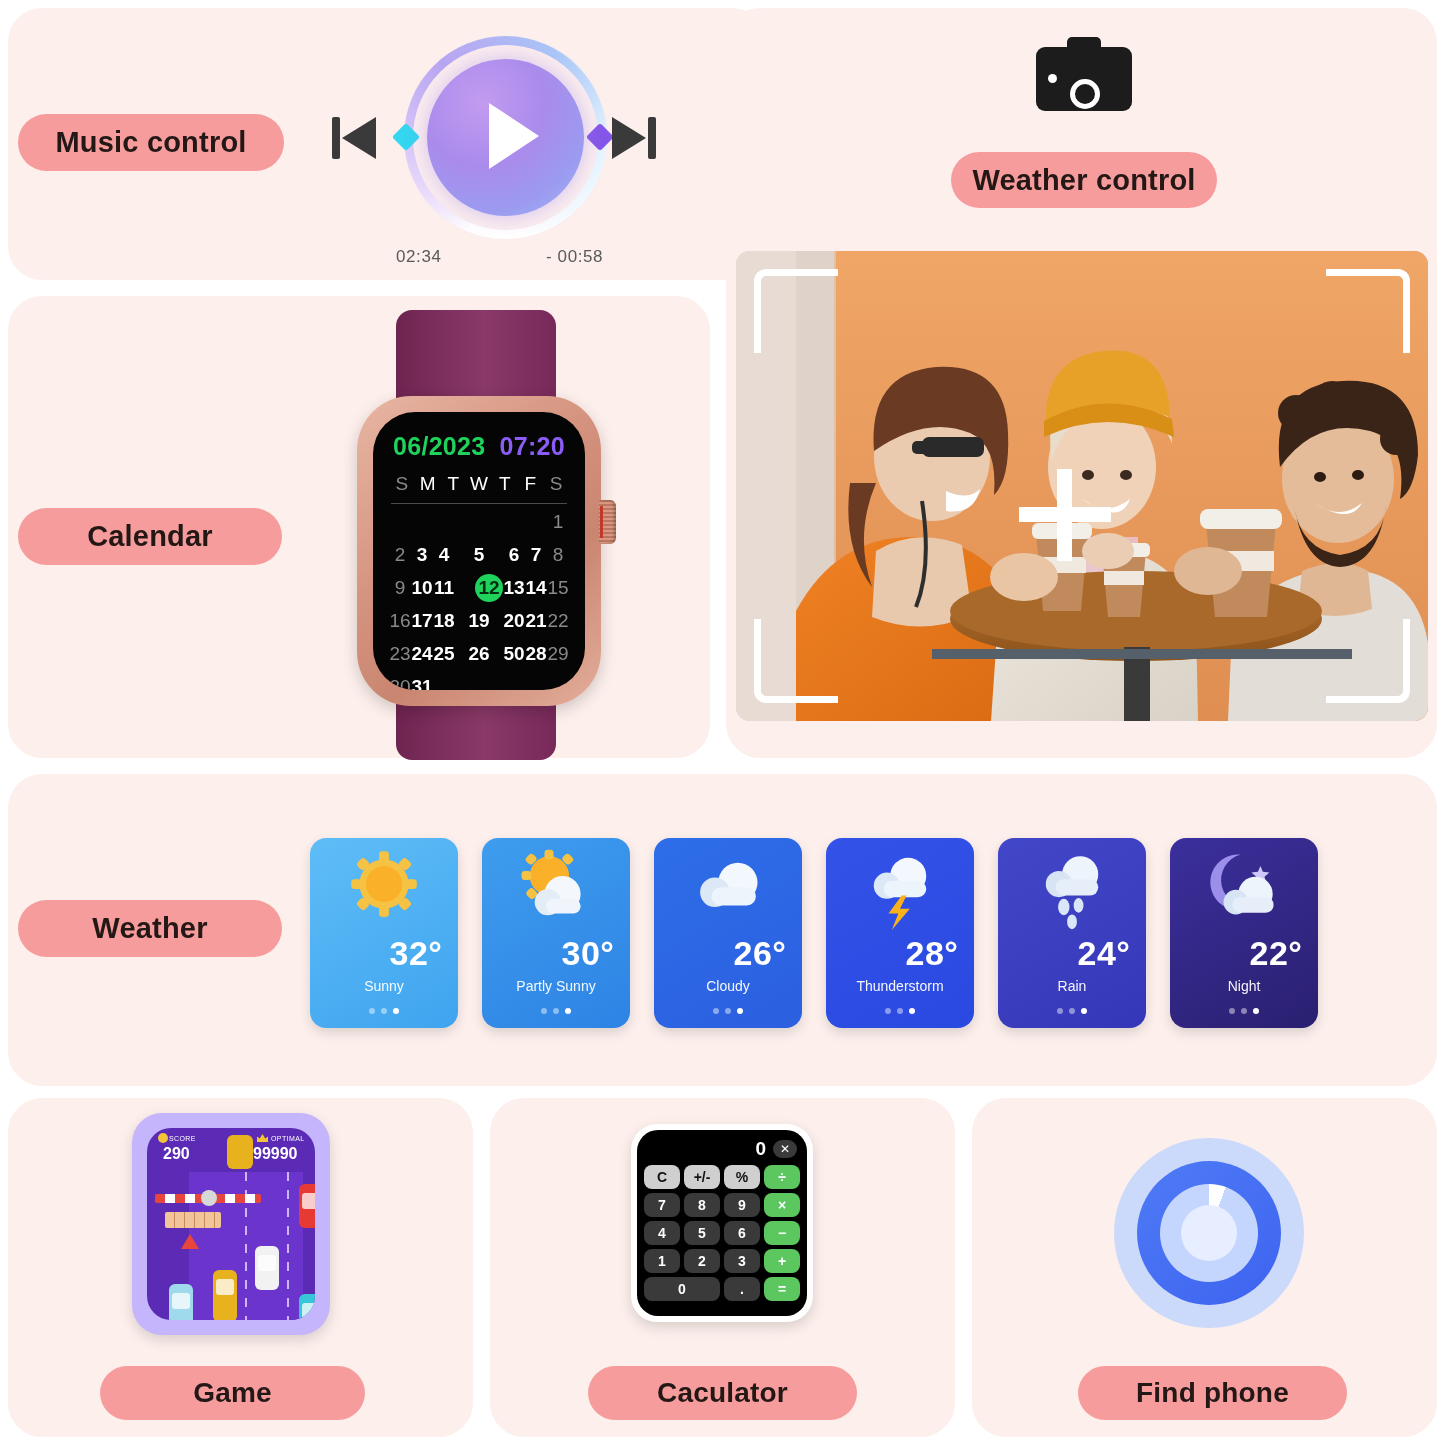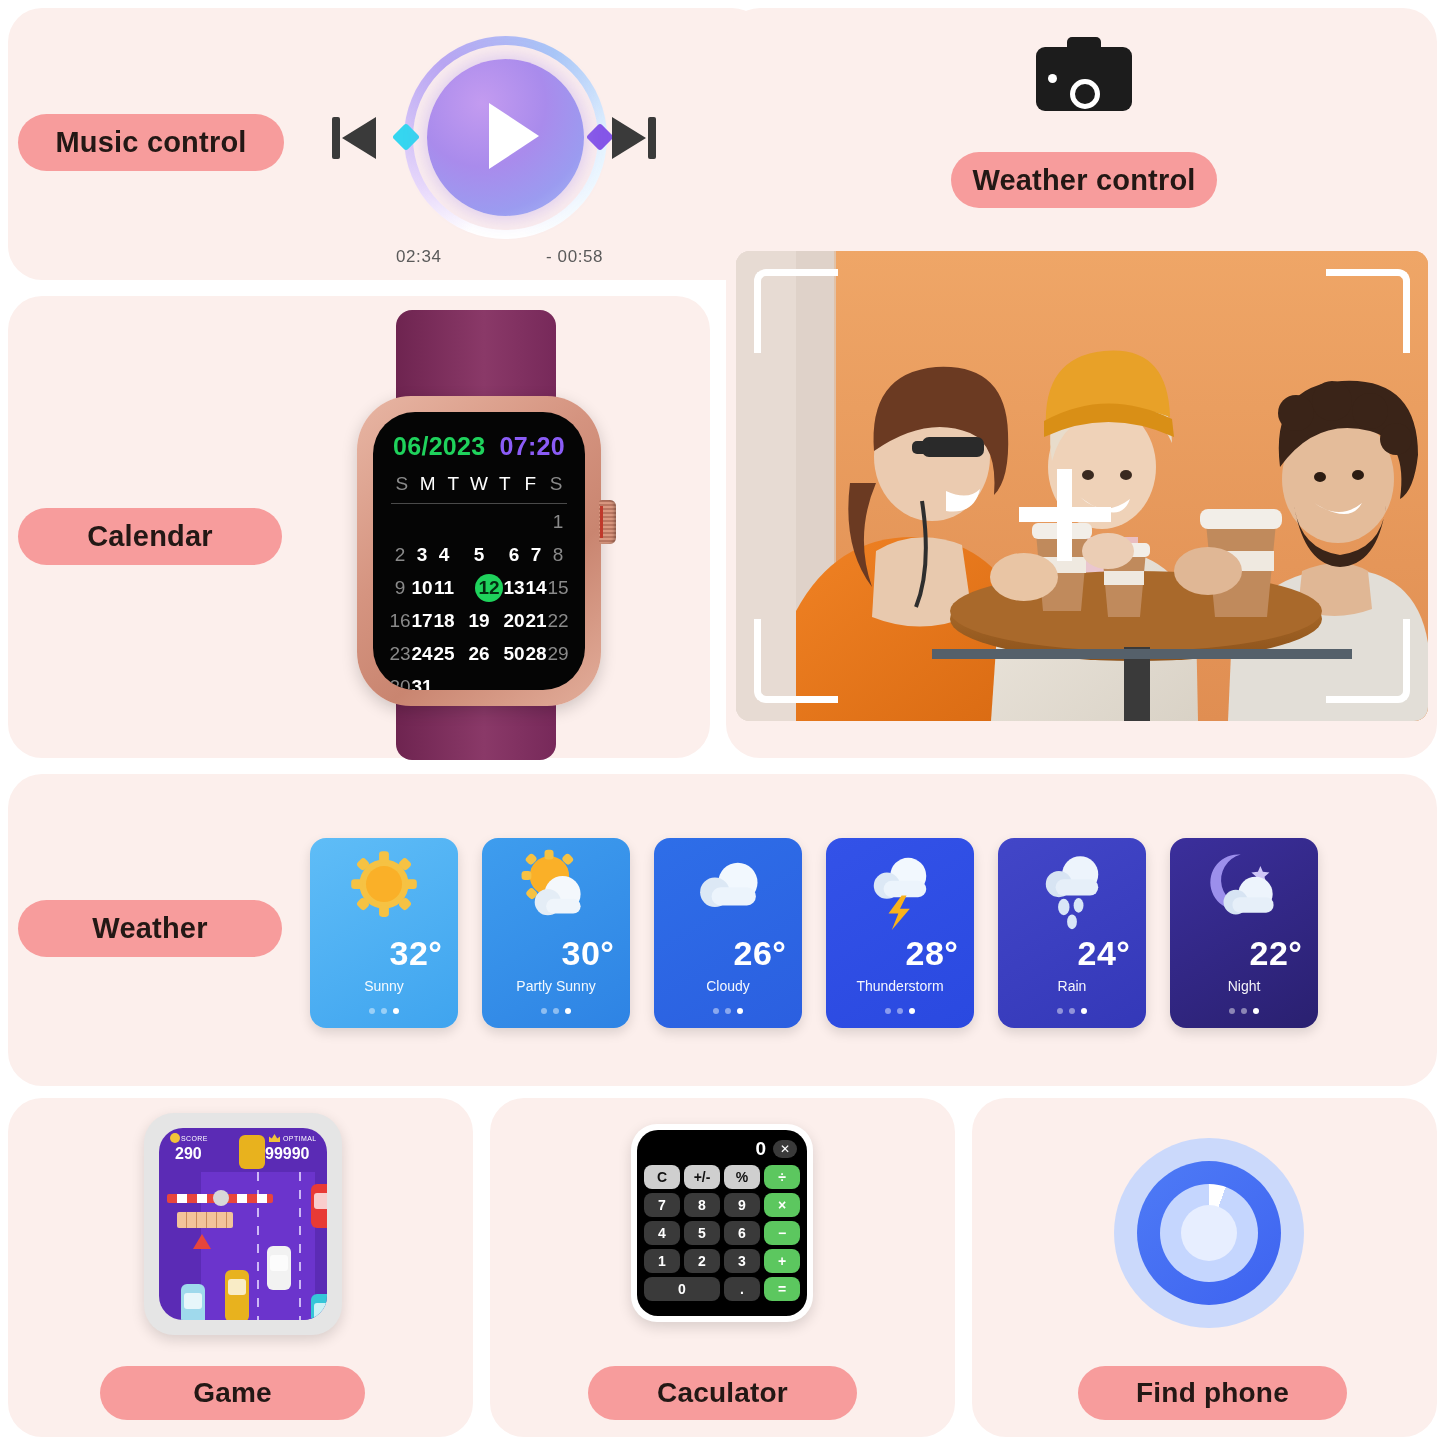--- a/index.html
+++ b/index.html
@@ -162,22 +162,22 @@
   }
   .wicon { position:absolute; left:0; top:10px; width:100%; height:82px; }
   .wtemp { position:absolute; left:0; top:96px; width:100%; text-align:center; font-size:34px; font-weight:700; letter-spacing:.5px;margin-left:32px; }
   .wdesc { position:absolute; left:0; top:140px; width:100%; text-align:center; font-size:14px; opacity:.95; }
   .wdots { position:absolute; left:0; bottom:14px; width:100%; display:flex; justify-content:center; gap:6px; }
   .wdots i { width:6px; height:6px; border-radius:50%; background:rgba(255,255,255,.45); display:block; }
   .wdots i.on { background:#ffffff; }
 
   
   .game-dev {
-    position:absolute; left:144px; top:1113px; width:198px; height:222px;
-    background:#e5e5e5; border-radius:30px; padding:15px;
+    position:absolute; left:132px; top:1113px; width:198px; height:222px;
+    background:#c4b5fd; border-radius:30px; padding:15px;
     box-shadow: 0 5px 14px rgba(0,0,0,.14);
   }
   .game-screen {
     width:100%; height:100%; border-radius:24px; overflow:hidden; position:relative;
     background:#5B2BB5;
   }
   .g-hud { position:absolute; left:0; top:3px; width:100%; height:42px; color:#fff; }
   .g-lab { position:absolute; font-size:7px; letter-spacing:.4px; }
   .g-val { position:absolute; font-size:16px; font-weight:700; }
   .road { position:absolute; left:42px; top:44px; width:114px; height:178px; background:#6B34CC; }

